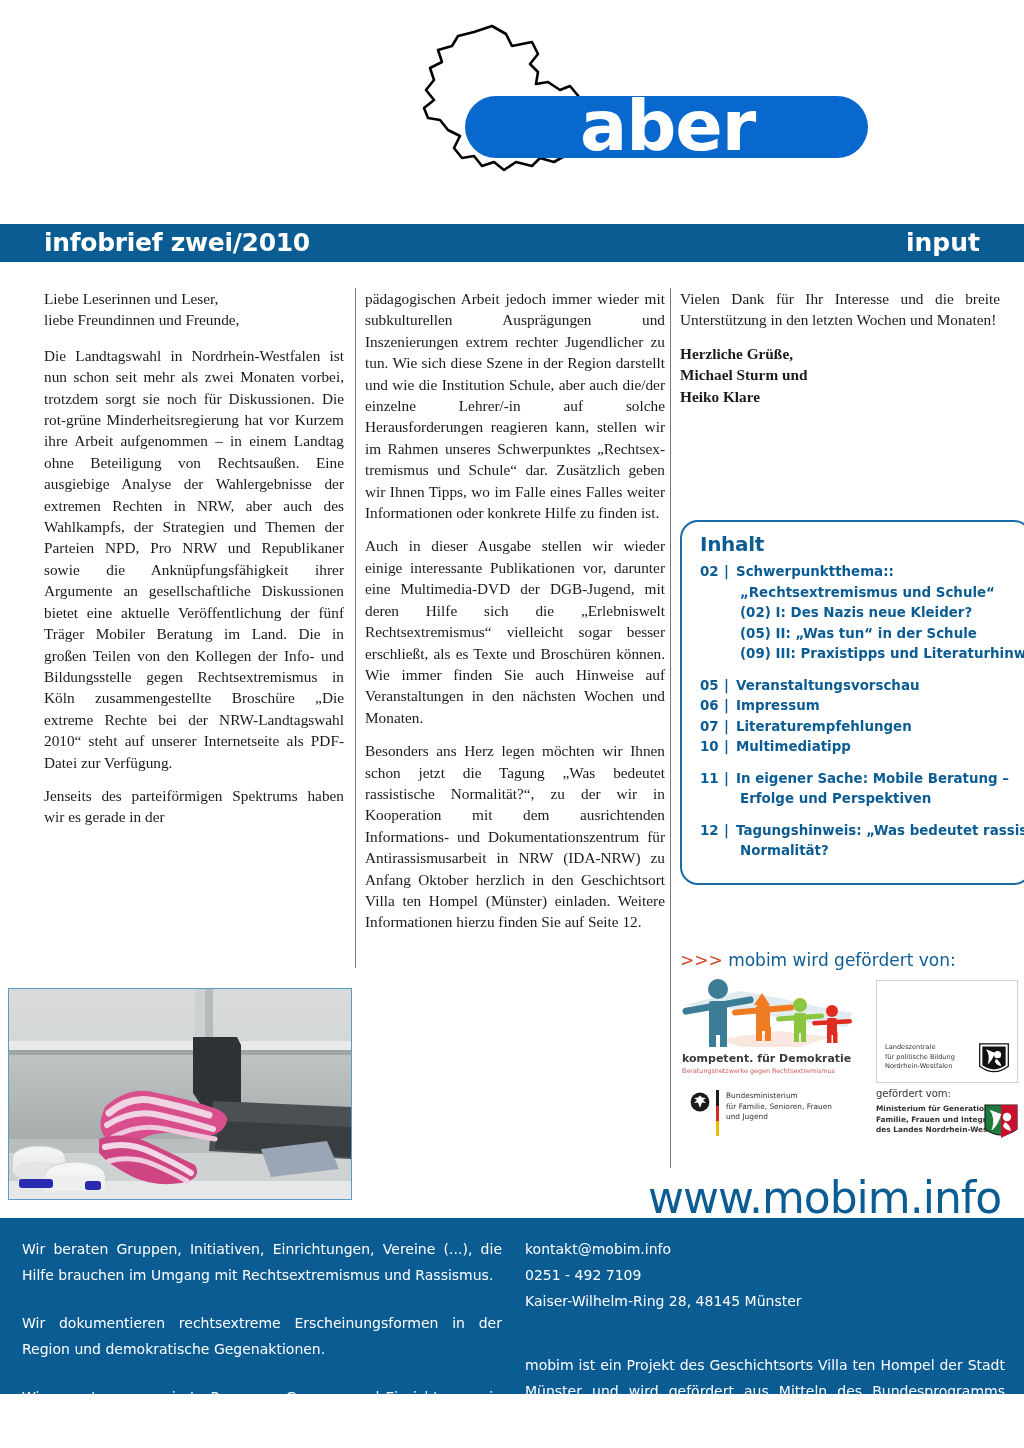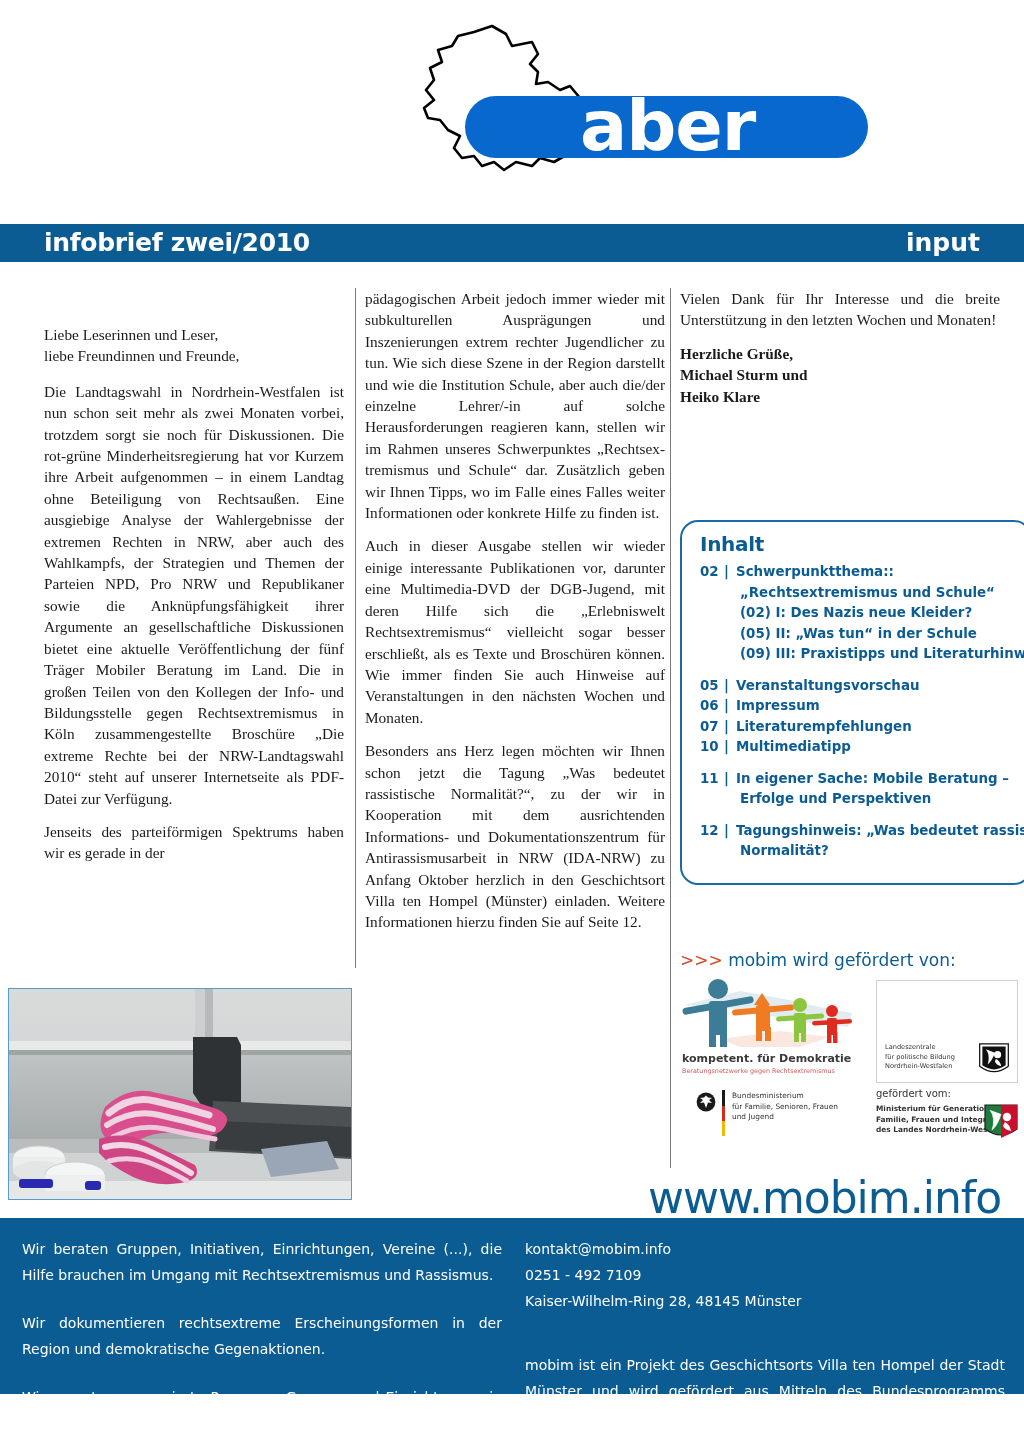--- a/index.html
+++ b/index.html
@@ -53,21 +53,21 @@
   .titlebar-right {
     position:absolute; right:44px; top:4px;
     color:#fff; font-family:"DejaVu Sans", sans-serif;
     font-weight:bold; font-size:25px;
   }
 
   
   .col { position:absolute; font-size:15.3px; line-height:21.4px;
          text-align:justify; color:#1a1a1a; }
   .col p { margin:0 0 12px 0; }
-  .col-1 { left:44px; top:288px; width:300px;margin-top:36px; }
+  .col-1 { left:44px; top:288px; width:300px; }
   .col-2 { left:365px; top:288px; width:300px; }
   .col-3 { left:680px; top:288px; width:320px; }
 
   .vline {
     position:absolute; width:1px; background:#7a7a7a;
   }
   .vline-a { left:355px; top:288px; height:680px; }
   .vline-b { left:670px; top:288px; height:880px; }
 
   .salut { margin-bottom:14px !important; text-align:left !important; }
@@ -119,21 +119,21 @@
   .dl-top { position:absolute; left:0; top:0; width:142px; height:56px;
             background:#9fcbe4; }
   .dl-top span { position:absolute; left:8px; top:6px;
             font-family:"DejaVu Sans", sans-serif; font-weight:bold;
             font-size:15px; color:#ffffff; line-height:21px; }
   .dl-bot-txt { position:absolute; left:8px; top:62px;
             font-family:"DejaVu Sans", sans-serif; font-size:6.6px;
             color:#333; line-height:9.5px; }
   .dl-crest { position:absolute; right:6px; top:62px; width:34px; height:34px; }
 
-  .bmf { position:absolute; left:10px; top:110px; width:190px; height:50px; }
+  .bmf { position:absolute; left:4px; top:110px; width:190px; height:50px; }
   .bmf-flag { position:absolute; left:32px; top:0; width:3px; height:46px; }
   .bmf-eagle { position:absolute; left:6px; top:2px; width:20px; height:20px; }
   .bmf-txt { position:absolute; left:42px; top:1px;
             font-family:"DejaVu Sans", sans-serif; font-size:7.4px;
             color:#333; line-height:10.5px; }
 
   .nrw { position:absolute; left:196px; top:108px; width:148px; height:55px; }
   .nrw-pre { position:absolute; left:0; top:0;
             font-family:"DejaVu Sans", sans-serif; font-size:10px; color:#333; }
   .nrw-txt { position:absolute; left:0; top:16px;

